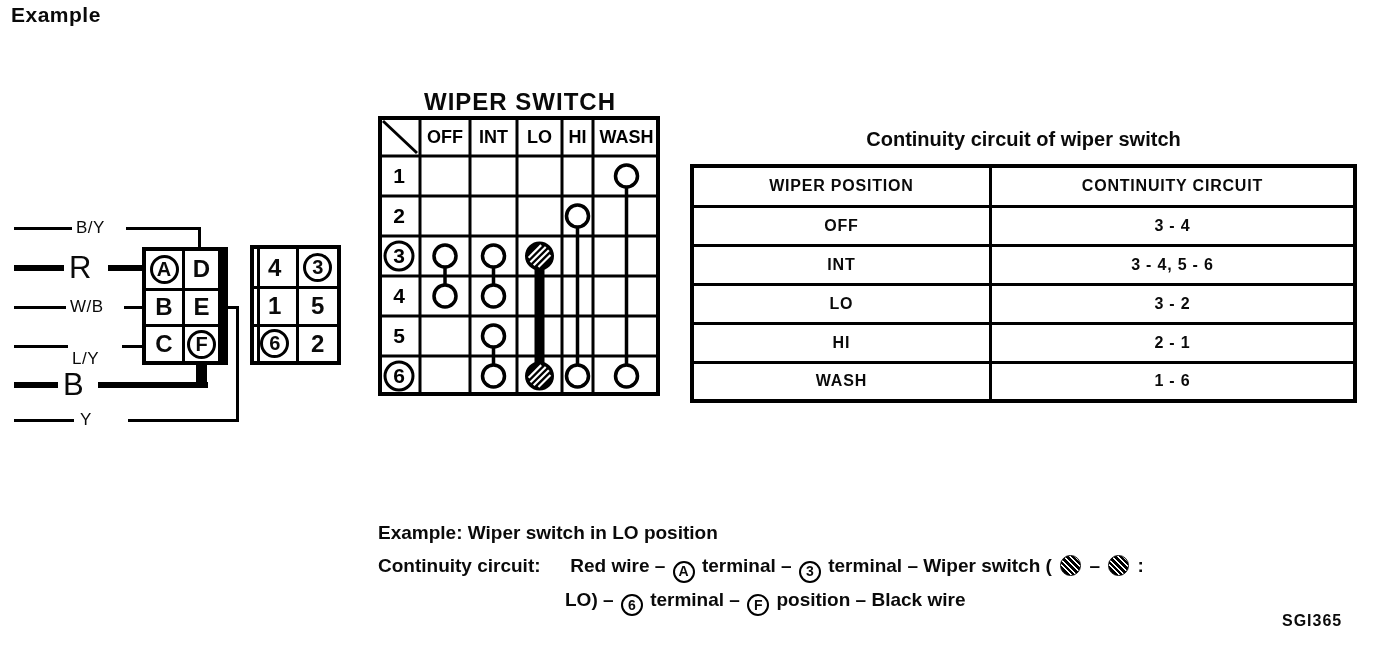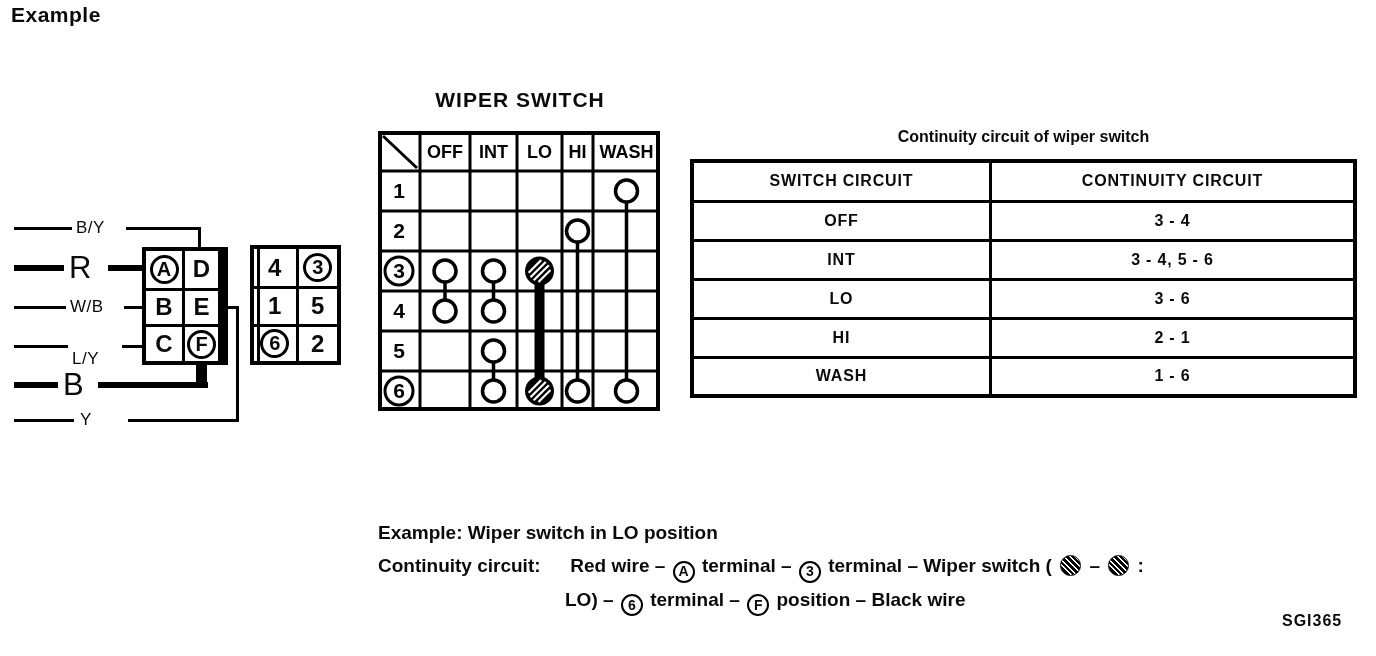--- a/index.html
+++ b/index.html
@@ -24,27 +24,27 @@
   #conn-numbers { left:250px; top:40px; width:91px; height:120px; }
   #conn-numbers::before { content:""; position:absolute; left:3px; top:0; bottom:0; width:3px; background:#000; }
   .conn-cell { display:flex; align-items:center; justify-content:center; font-size:24px; font-weight:bold; background:#fff; }
   .conn-cell:nth-child(even) { border-left:3px solid #000; }
   .conn-cell:nth-child(n+3) { border-top:3px solid #000; }
   .circled-glyph { width:29px; height:29px; border:3px solid #000; border-radius:50%;
                    display:flex; align-items:center; justify-content:center; font-size:20px; }
 
   
   .matrix-wrap { position:absolute; left:378px; top:88px; width:284px; }
-  .matrix-title { text-align:center; font-size:21px; font-weight:bold; letter-spacing:1px; margin-bottom:19px; }
+  .matrix-title { text-align:center; font-size:24px; font-weight:bold; letter-spacing:1px; margin-bottom:0; }
   #matrix-svg { display:block; }
   #matrix-svg text { font-family:"Liberation Sans", sans-serif; }
 
   
   .cont-wrap { position:absolute; left:690px; top:128px; width:667px; }
-  .cont-title { text-align:center; font-size:16px; font-weight:bold; margin-bottom:13px; }
+  .cont-title { text-align:center; font-size:20px; font-weight:bold; margin-bottom:13px; }
   #cont-table { width:100%; border-collapse:collapse; border:4px solid #000; table-layout:fixed; }
   #cont-table th, #cont-table td {
     border:3px solid #000; height:39px; text-align:center; vertical-align:middle;
     font-size:16px; font-weight:bold; letter-spacing:0.8px; padding:0;
   }
   #cont-table th { height:40px; }
   #cont-table th:first-child, #cont-table td:first-child { width:45%; }
 
   
   .note { position:absolute; left:378px; top:516px; width:760px; font-size:19px; font-weight:bold; line-height:33px; white-space:nowrap; }
@@ -186,34 +186,34 @@
         <circle cx="248.5" cy="60" r="11" fill="#fff" stroke="#000" stroke-width="3.5"></circle>
         <circle cx="248.5" cy="260" r="11" fill="#fff" stroke="#000" stroke-width="3.5"></circle>
       </svg>
   </div>
 
   <div class="cont-wrap">
     <div class="cont-title">Continuity circuit of wiper switch</div>
     <table id="cont-table">
         <tbody>
           <tr>
-            <th>SWITCH CIRCUIT</th>
+            <th>WIPER POSITION</th>
             <th>CONTINUITY CIRCUIT</th>
           </tr>
           <tr>
             <td>OFF</td>
             <td>3 - 4</td>
           </tr>
           <tr>
             <td>INT</td>
             <td>3 - 4, 5 - 6</td>
           </tr>
           <tr>
             <td>LO</td>
-            <td>3 - 6</td>
+            <td>3 - 2</td>
           </tr>
           <tr>
             <td>HI</td>
             <td>2 - 1</td>
           </tr>
           <tr>
             <td>WASH</td>
             <td>1 - 6</td>
           </tr>
         </tbody>

